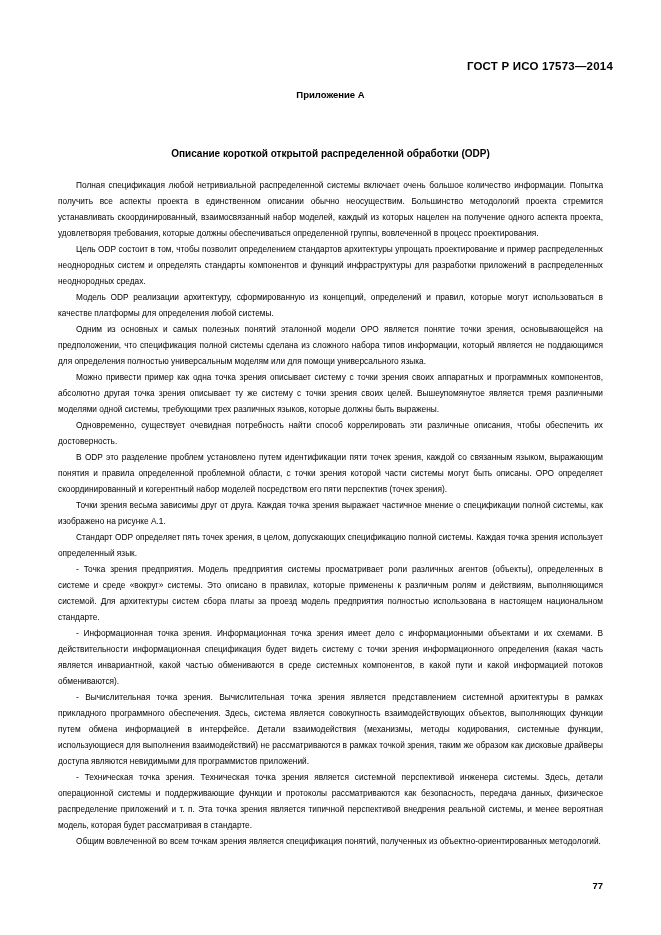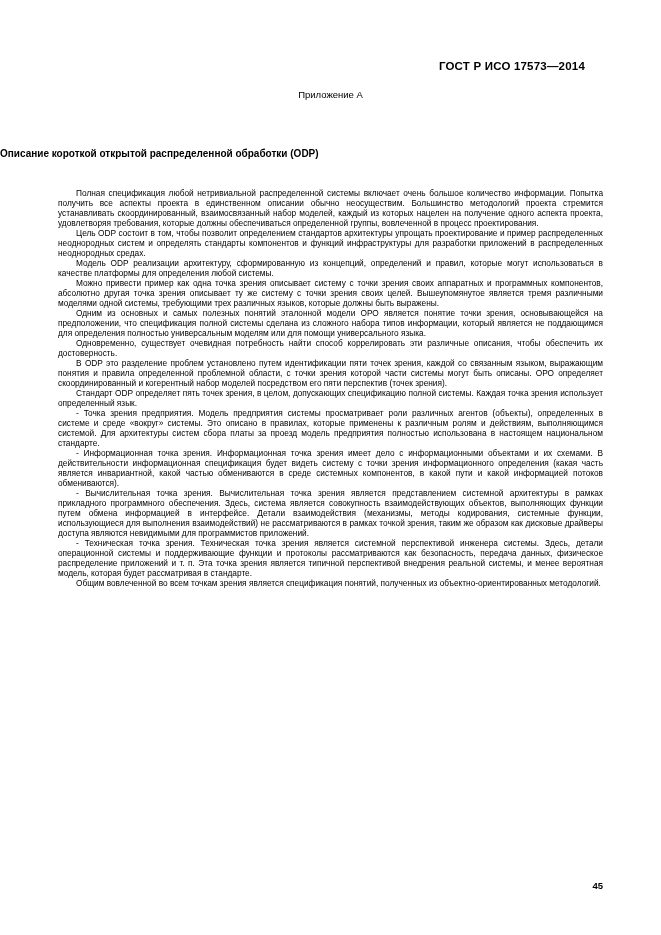--- a/index.html
+++ b/index.html
@@ -20,54 +20,55 @@
     left: 0;
     top: 0;
     width: 661px;
     height: 935px;
     box-sizing: border-box;
     padding: 0;
   }
   .header {
     position: absolute;
     top: 60px;
-    right: 76px;
+    right: 48px;
     font-size: 11.5px;
     font-weight: bold;
     letter-spacing: 0.2px;
     white-space: nowrap;
   }
   .annex-block {
     position: absolute;
     top: 88px;
     left: 0;
     width: 661px;
     text-align: center;
     font-size: 9.5px;
     font-weight: bold;
     line-height: 13px;
   }
   .annex-block div {
-    font-weight: normal;
+    font-weight: bold;
   }
   .doc-title {
     position: absolute;
     top: 148px;
     left: 0;
     width: 661px;
+    text-align: center;
     font-size: 10px;
     font-weight: bold;
   }
   .body-text {
     position: absolute;
-    top: 188px;
+    top: 177px;
     left: 58px;
     width: 545px;
     font-size: 8.3px;
-    line-height: 10px;
+    line-height: 16px;
     text-align: justify;
     text-justify: inter-word;
   }
   .body-text p {
     margin: 0;
     text-indent: 18px;
     text-align: justify;
   }
   .page-number {
     position: absolute;
@@ -87,27 +88,28 @@
   <div class="annex-block">
     <div>Приложение А</div>
   </div>
 
   <div class="doc-title">Описание короткой открытой распределенной обработки (ODP)</div>
 
   <div class="body-text">
     <p>Полная спецификация любой нетривиальной распределенной системы включает очень большое количество информации. Попытка получить все аспекты проекта в единственном описании обычно неосуществим. Большинство методологий проекта стремится устанавливать скоординированный, взаимосвязанный набор моделей, каждый из которых нацелен на получение одного аспекта проекта, удовлетворяя требования, которые должны обеспечиваться определенной группы, вовлеченной в процесс проектирования.</p>
     <p>Цель ODP состоит в том, чтобы позволит определением стандартов архитектуры упрощать проектирование и пример распределенных неоднородных систем и определять стандарты компонентов и функций инфраструктуры для разработки приложений в распределенных неоднородных средах.</p>
     <p>Модель ODP реализации архитектуру, сформированную из концепций, определений и правил, которые могут использоваться в качестве платформы для определения любой системы.</p>
+    <p>Одним из основных и самых полезных понятий эталонной модели ОРО является понятие точки зрения, основывающейся на предположении, что спецификация полной системы сделана из сложного набора типов информации, который является не поддающимся для определения полностью универсальным моделям или для помощи универсального языка.</p>
     <p>Можно привести пример как одна точка зрения описывает систему с точки зрения своих аппаратных и программных компонентов, абсолютно другая точка зрения описывает ту же систему с точки зрения своих целей. Вышеупомянутое является тремя различными моделями одной системы, требующими трех различных языков, которые должны быть выражены.</p>
-    <p>Одним из основных и самых полезных понятий эталонной модели ОРО является понятие точки зрения, основывающейся на предположении, что спецификация полной системы сделана из сложного набора типов информации, который является не поддающимся для определения полностью универсальным моделям или для помощи универсального языка.</p>
     <p>Одновременно, существует очевидная потребность найти способ коррелировать эти различные описания, чтобы обеспечить их достоверность.</p>
     <p>В ODP это разделение проблем установлено путем идентификации пяти точек зрения, каждой со связанным языком, выражающим понятия и правила определенной проблемной области, с точки зрения которой части системы могут быть описаны. ОРО определяет скоординированный и когерентный набор моделей посредством его пяти перспектив (точек зрения).</p>
+    <p>Точки зрения весьма зависимы друг от друга. Каждая точка зрения выражает частичное мнение о спецификации полной системы, как изображено на рисунке А.1.</p>
     <p>Стандарт ODP определяет пять точек зрения, в целом, допускающих спецификацию полной системы. Каждая точка зрения использует определенный язык.</p>
     <p>- Точка зрения предприятия. Модель предприятия системы просматривает роли различных агентов (объекты), определенных в системе и среде «вокруг» системы. Это описано в правилах, которые применены к различным ролям и действиям, выполняющимся системой. Для архитектуры систем сбора платы за проезд модель предприятия полностью использована в настоящем национальном стандарте.</p>
     <p>- Информационная точка зрения. Информационная точка зрения имеет дело с информационными объектами и их схемами. В действительности информационная спецификация будет видеть систему с точки зрения информационного определения (какая часть является инвариантной, какой частью обмениваются в среде системных компонентов, в какой пути и какой информацией потоков обмениваются).</p>
     <p>- Вычислительная точка зрения. Вычислительная точка зрения является представлением системной архитектуры в рамках прикладного программного обеспечения. Здесь, система является совокупность взаимодействующих объектов, выполняющих функции путем обмена информацией в интерфейсе. Детали взаимодействия (механизмы, методы кодирования, системные функции, использующиеся для выполнения взаимодействий) не рассматриваются в рамках точкой зрения, таким же образом как дисковые драйверы доступа являются невидимыми для программистов приложений.</p>
     <p>- Техническая точка зрения. Техническая точка зрения является системной перспективой инженера системы. Здесь, детали операционной системы и поддерживающие функции и протоколы рассматриваются как безопасность, передача данных, физическое распределение приложений и т. п. Эта точка зрения является типичной перспективой внедрения реальной системы, и менее вероятная модель, которая будет рассматривая в стандарте.</p>
     <p>Общим вовлеченной во всем точкам зрения является спецификация понятий, полученных из объектно-ориентированных методологий.</p>
   </div>
 
-  <div class="page-number">45</div>
+  <div class="page-number">77</div>
 
 </div>
 
 </body></html>

